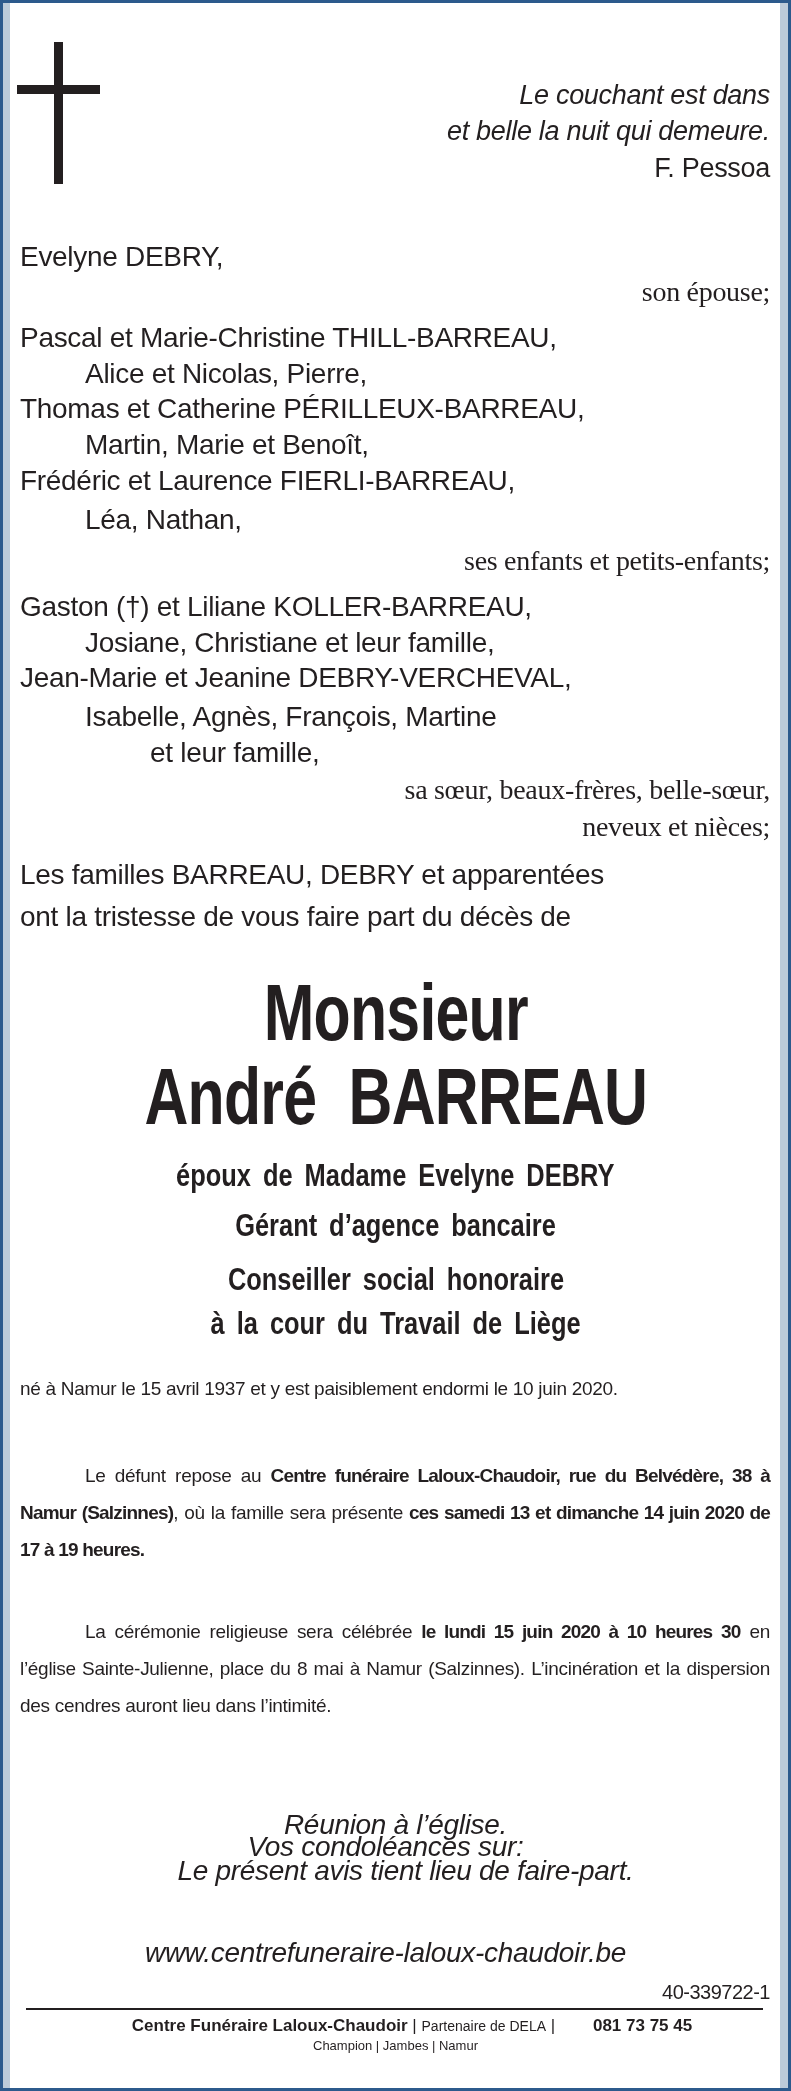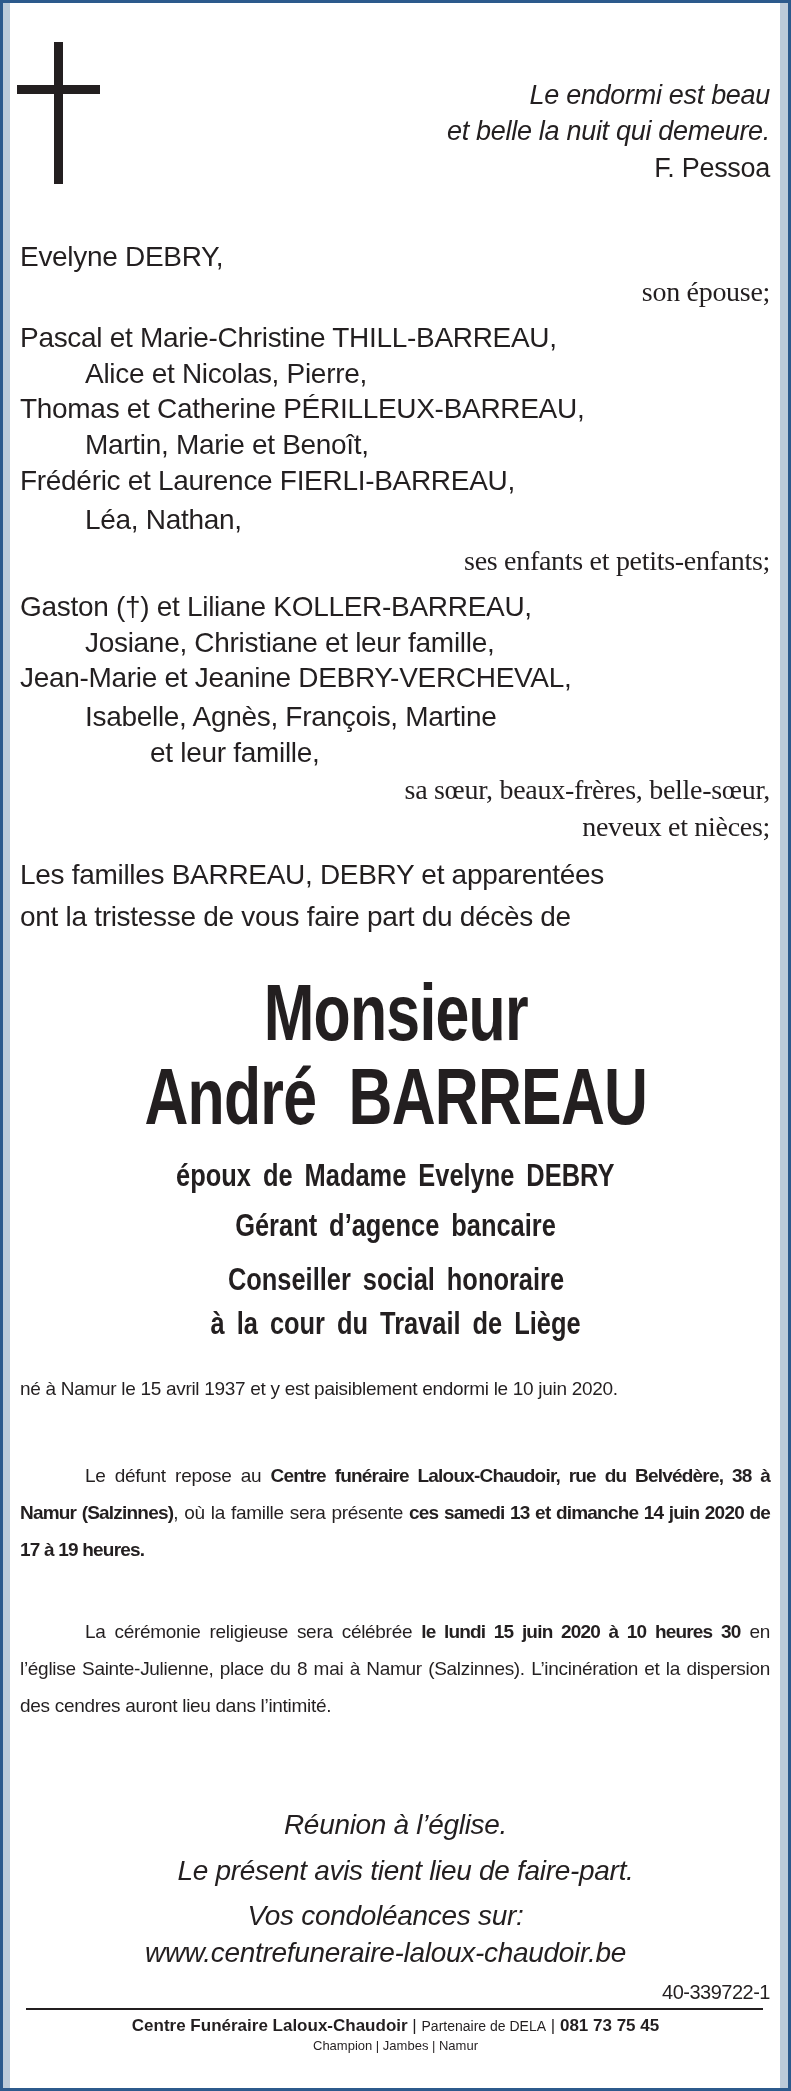--- a/index.html
+++ b/index.html
@@ -24,38 +24,38 @@
   .name-big span { display: inline-block; transform: scaleX(0.76); transform-origin: center; letter-spacing: -1px; }
   .title-line { font-weight: bold; font-size: 31px; left: 0; right: 0; text-align: center; }
   .title-line span { display: inline-block; transform: scaleX(0.82); transform-origin: center; word-spacing: 6px; }
   .para { position: absolute; left: 20px; width: 750px; font-size: 19px; line-height: 37px;
           text-align: justify; letter-spacing: -0.3px; }
   .para .ind { display: inline-block; width: 65px; }
   .para b { font-weight: bold; letter-spacing: -0.8px; }
   .ref { font-size: 20px; right: 21px; text-align: right; letter-spacing: -0.5px; }
   .rule { position: absolute; left: 26px; width: 737px; top: 2008px; height: 2px; background: #231f20; }
   .foot1 { font-size: 17px; left: 0; right: 0; text-align: center; }
-  .foot1 b { font-weight: bold; }
+  .foot1 b { font-weight: bold; margin-left: 33px; }
   .foot1 .small { font-size: 14px; }
   .foot2 { font-size: 13px; left: 0; right: 0; text-align: center; }
 </style>
 </head>
 <body>
 
 <div class="frame-outer"></div>
 <div class="strip-left"></div>
 <div class="strip-right"></div>
 
 <div>
   <div class="cross-v"></div>
   <div class="cross-h"></div>
 </div>
 
 <div>
-  <div class="ln quote" style="top:82px">Le endormi est beau</div>
+  <div class="ln quote" style="top:82px">Le couchant est dans</div>
   <div class="ln quote" style="top:118px">et belle la nuit qui demeure.</div>
   <div class="ln quote-author" style="top:155px">F. Pessoa</div>
 </div>
 
 <div>
   <div class="ln body l0" style="top:243px">Evelyne DEBRY,</div>
   <div class="ln body r" style="top:278px">son épouse;</div>
 
   <div class="ln body l0" style="top:324px">Pascal et Marie-Christine THILL-BARREAU,</div>
   <div class="ln body l1" style="top:360px">Alice et Nicolas, Pierre,</div>
@@ -88,21 +88,21 @@
 
 <div class="para" style="top:1370px">né à Namur le 15 avril 1937 et y est paisiblement endormi le 10 juin 2020.</div>
 
 <div class="para" style="top:1457px"><span class="ind"></span><span>Le défunt repose au </span><b>Centre funéraire Laloux-Chaudoir, rue du Belvédère, 38 à Namur (Salzinnes)</b><span>, où la famille sera présente </span><b>ces samedi 13 et dimanche 14 juin 2020 de 17 à 19 heures.</b></div>
 
 <div class="para" style="top:1613px"><span class="ind"></span><span>La cérémonie religieuse sera célébrée </span><b>le lundi 15 juin 2020 à 10 heures 30</b><span> en l’église Sainte-Julienne, place du 8 mai à Namur (Salzinnes). L’incinération et la dispersion des cendres auront lieu dans l’intimité.</span></div>
 
 <div>
   <div class="ln body c" style="top:1811px">Réunion à l’église.</div>
   <div class="ln body c" style="top:1857px; padding-left: 20px">Le présent avis tient lieu de faire-part.</div>
-  <div class="ln body c" style="top:1902px; padding-right: 20px">Vos condoléances sur:</div>
+  <div class="ln body c" style="top:1833px; padding-right: 20px">Vos condoléances sur:</div>
   <div class="ln body c" style="top:1939px; padding-right: 20px">www.centrefuneraire-laloux-chaudoir.be</div>
 </div>
 
 <div class="ln ref" style="top:1982px">40-339722-1</div>
 <div class="rule"></div>
 
 <div class="ln foot1" style="top:2017px">
   <b>Centre Funéraire Laloux-Chaudoir</b>
   <span>|</span>
   <span class="small">Partenaire de DELA</span>

